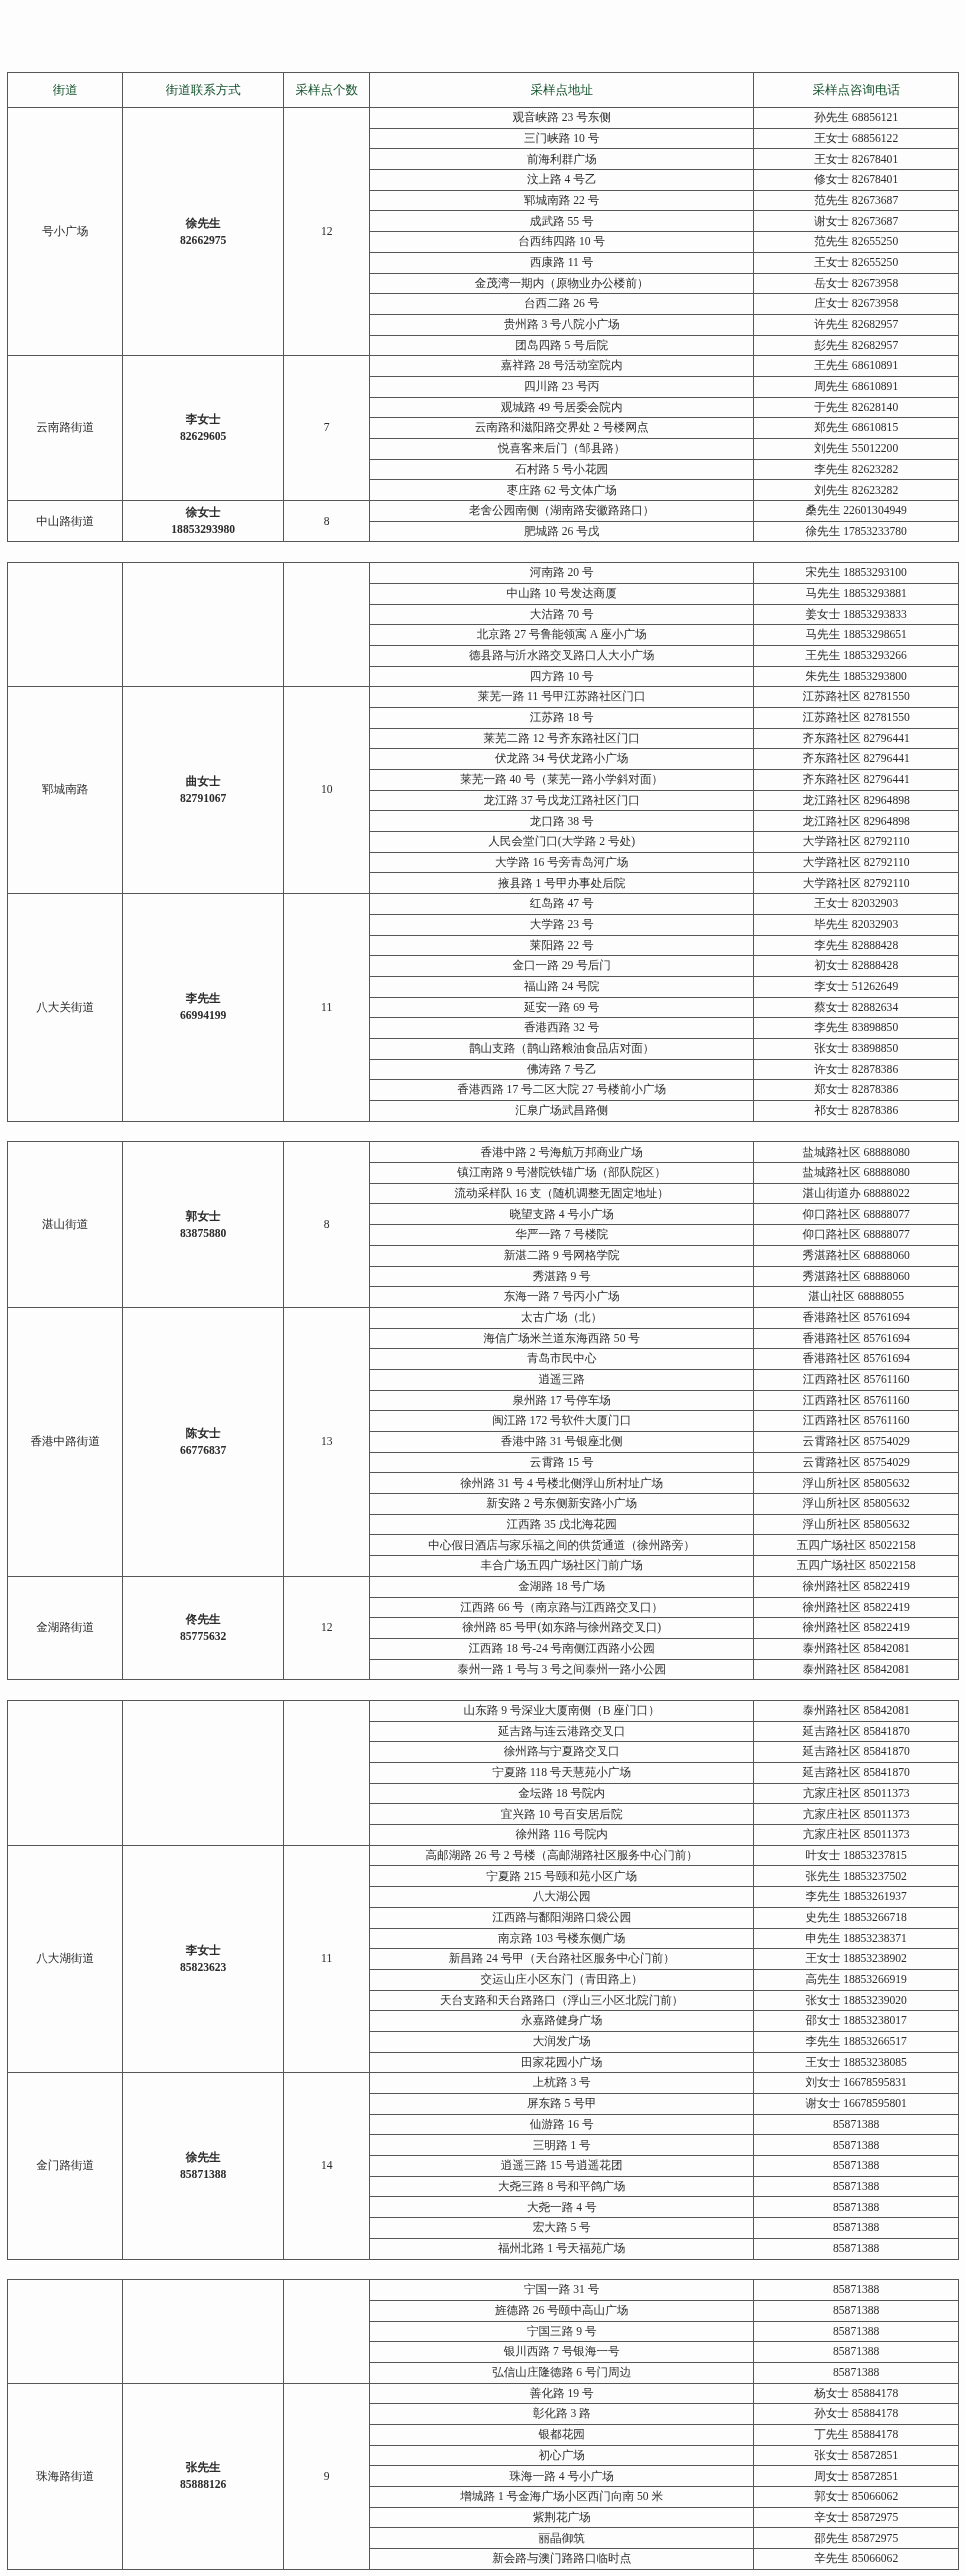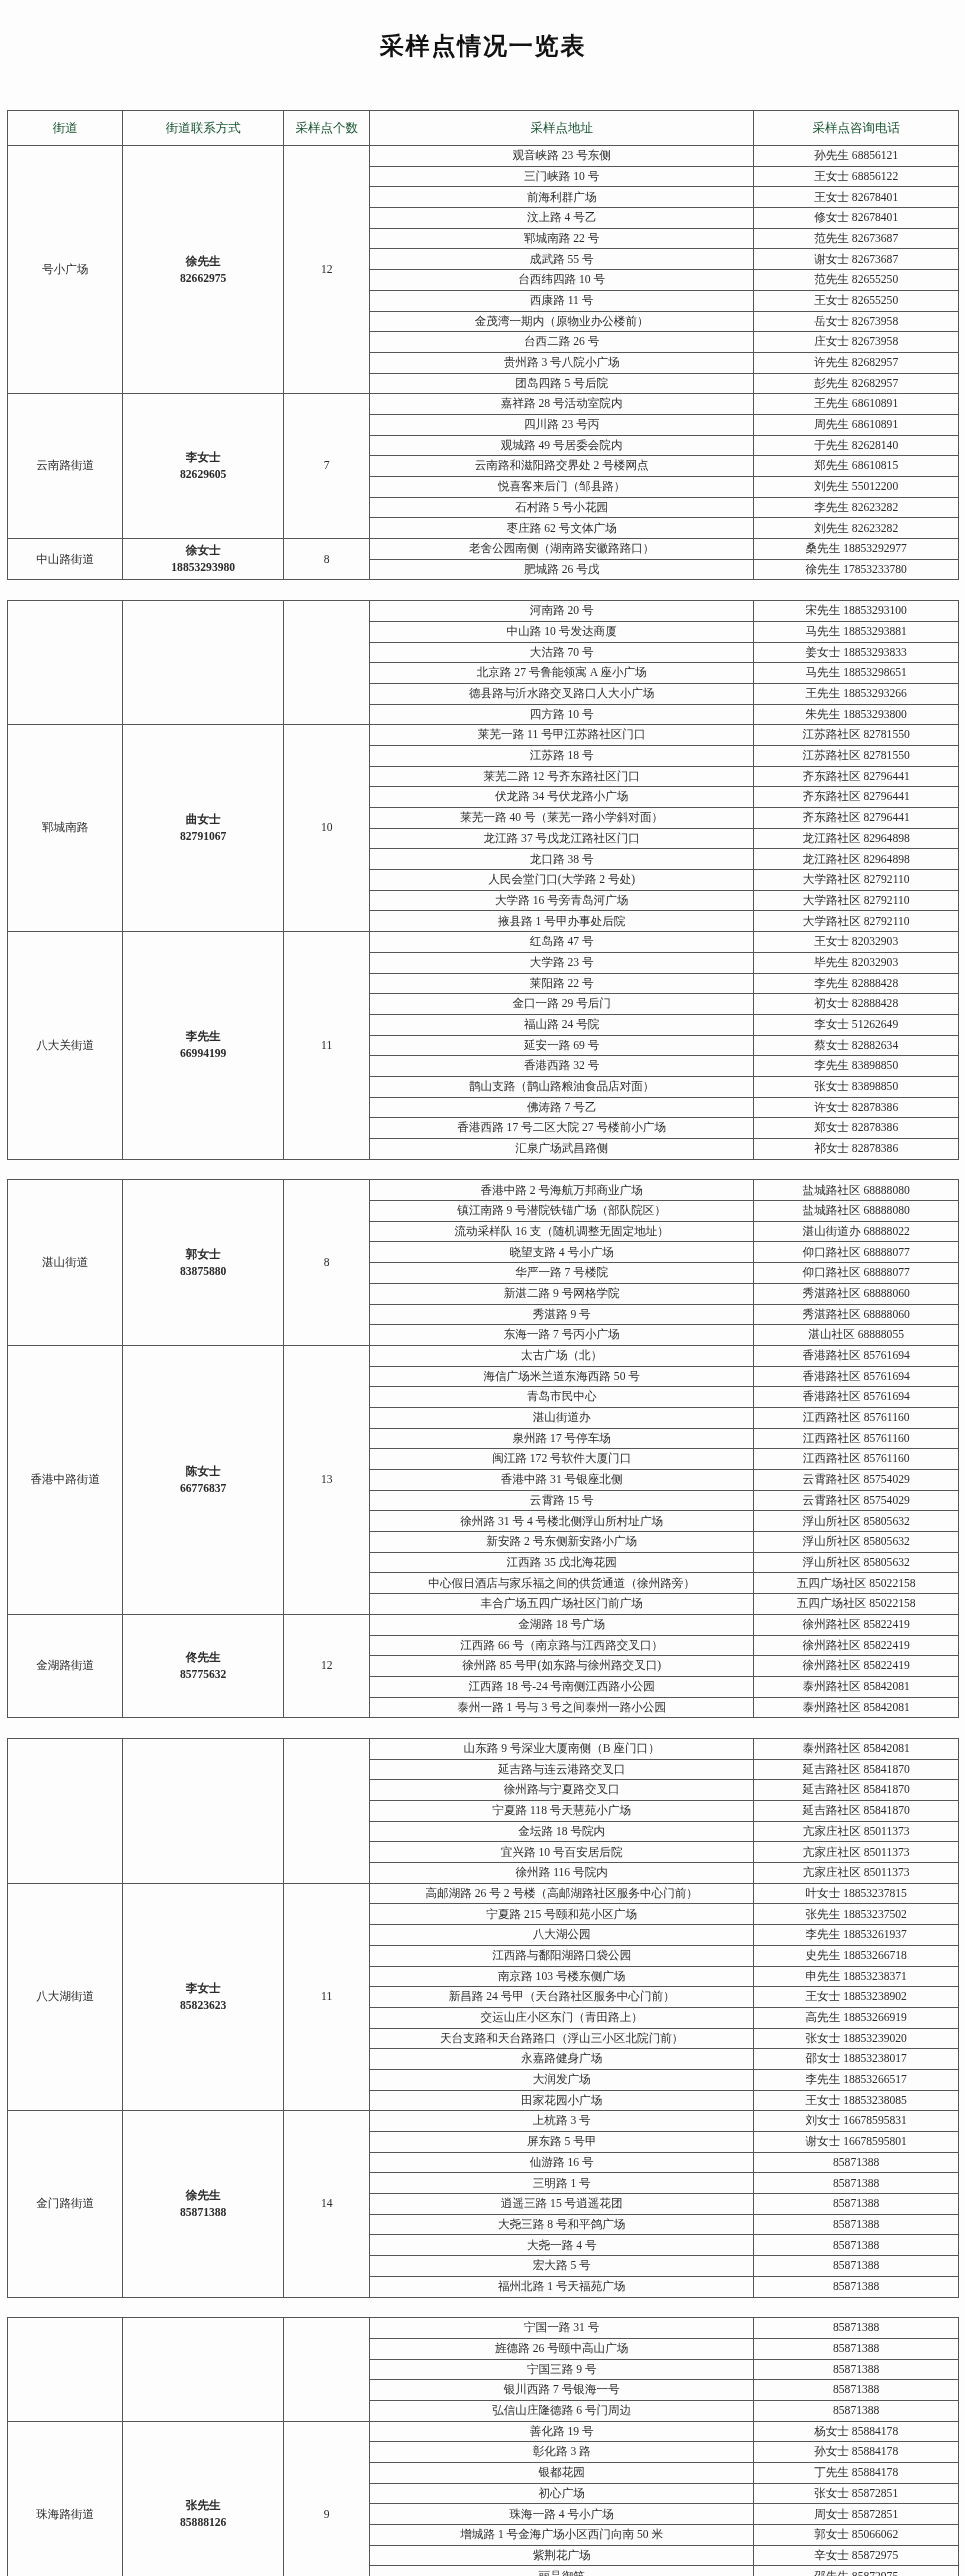--- a/index.html
+++ b/index.html
@@ -51,21 +51,20 @@
     font-size:11.6px;
     line-height:13.4px;
   }
   td.group-cell{font-size:11.6px;}
   td.contact-cell div{line-height:17px;font-weight:bold;}
 </style>
 </head>
 <body>
 
 <div class="page">
-  <h1 class="doc-title">采样点情况一览表</h1>
   <div class="table-area">
       <table class="seg">
         <colgroup>
           <col class="c-street">
           <col class="c-contact">
           <col class="c-count">
           <col class="c-addr">
           <col class="c-phone">
         </colgroup>
         <tbody>
@@ -165,21 +164,21 @@
             <td>刘先生 82623282</td>
           </tr>
           <tr class="data-row">
             <td class="group-cell" rowspan="2">中山路街道</td>
             <td class="group-cell contact-cell" rowspan="2">
               <div>徐女士</div>
               <div>18853293980</div>
             </td>
             <td class="group-cell" rowspan="2">8</td>
             <td>老舍公园南侧（湖南路安徽路路口）</td>
-            <td>桑先生 18853292977</td>
+            <td>桑先生 22601304949</td>
           </tr>
           <tr class="data-row">
             <td>肥城路 26 号戊</td>
             <td>徐先生 17853233780</td>
           </tr>
         </tbody>
       </table>
       <table class="seg">
         <colgroup>
           <col class="c-street">
@@ -373,21 +372,21 @@
           </tr>
           <tr class="data-row">
             <td>海信广场米兰道东海西路 50 号</td>
             <td>香港路社区 85761694</td>
           </tr>
           <tr class="data-row">
             <td>青岛市民中心</td>
             <td>香港路社区 85761694</td>
           </tr>
           <tr class="data-row">
-            <td>湛山街道办</td>
+            <td>逍遥三路</td>
             <td>江西路社区 85761160</td>
           </tr>
           <tr class="data-row">
             <td>泉州路 17 号停车场</td>
             <td>江西路社区 85761160</td>
           </tr>
           <tr class="data-row">
             <td>闽江路 172 号软件大厦门口</td>
             <td>江西路社区 85761160</td>
           </tr>

